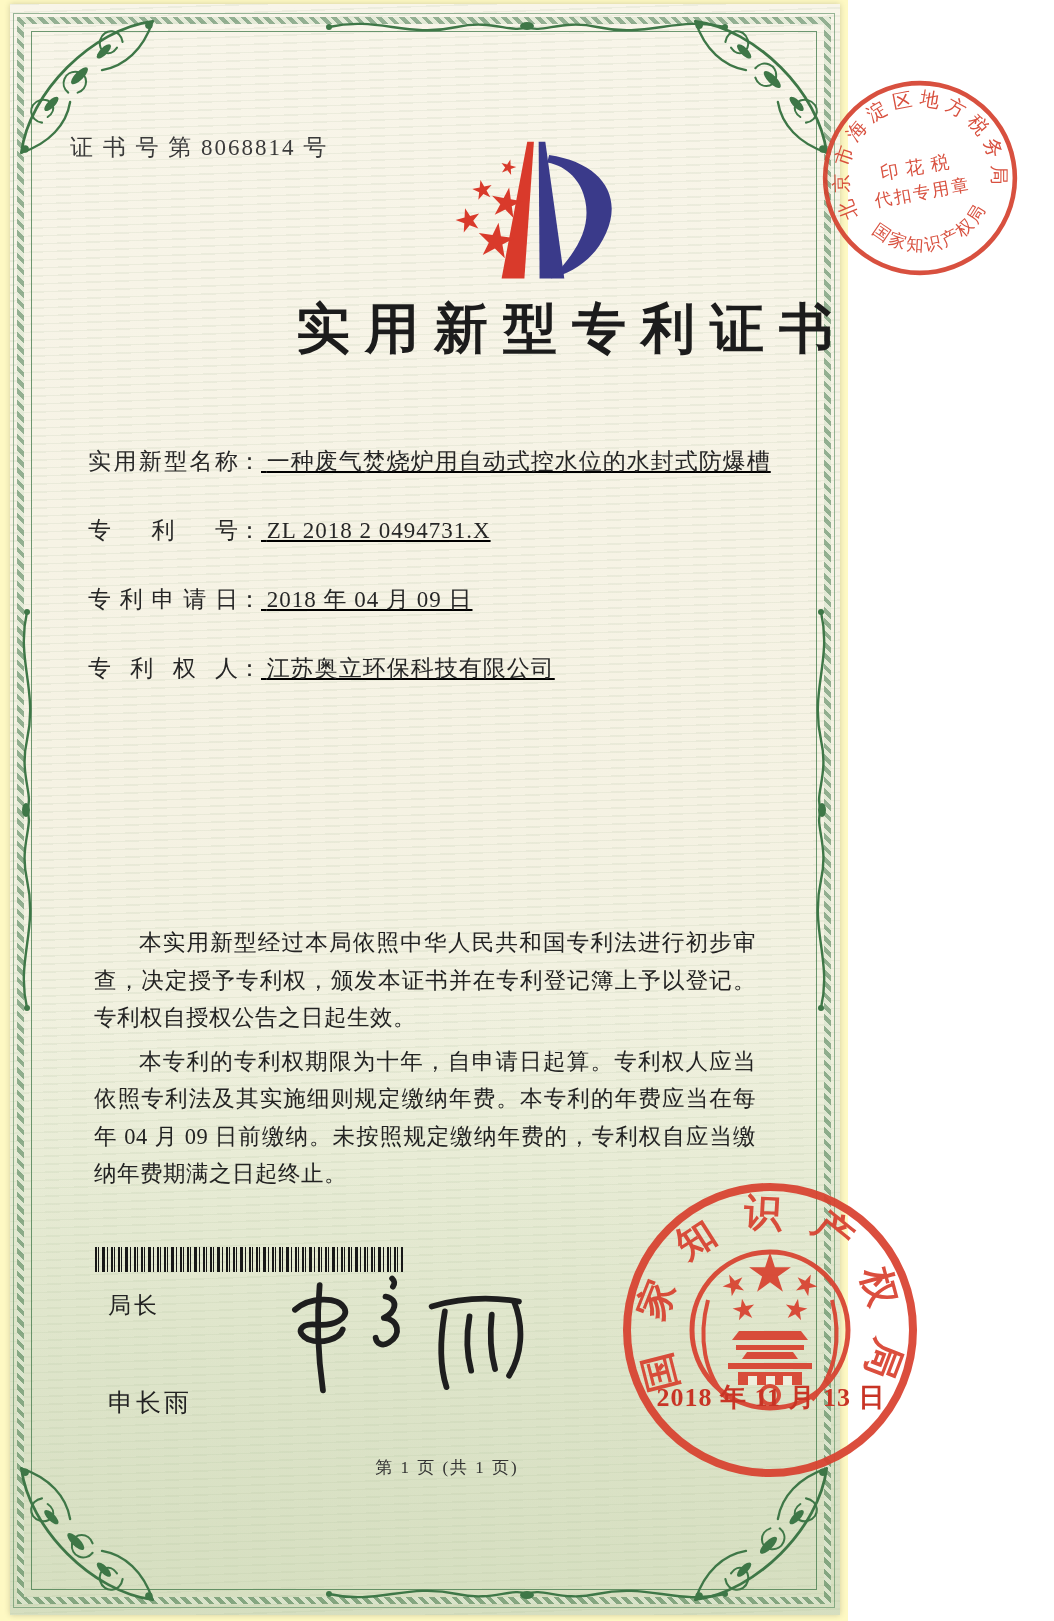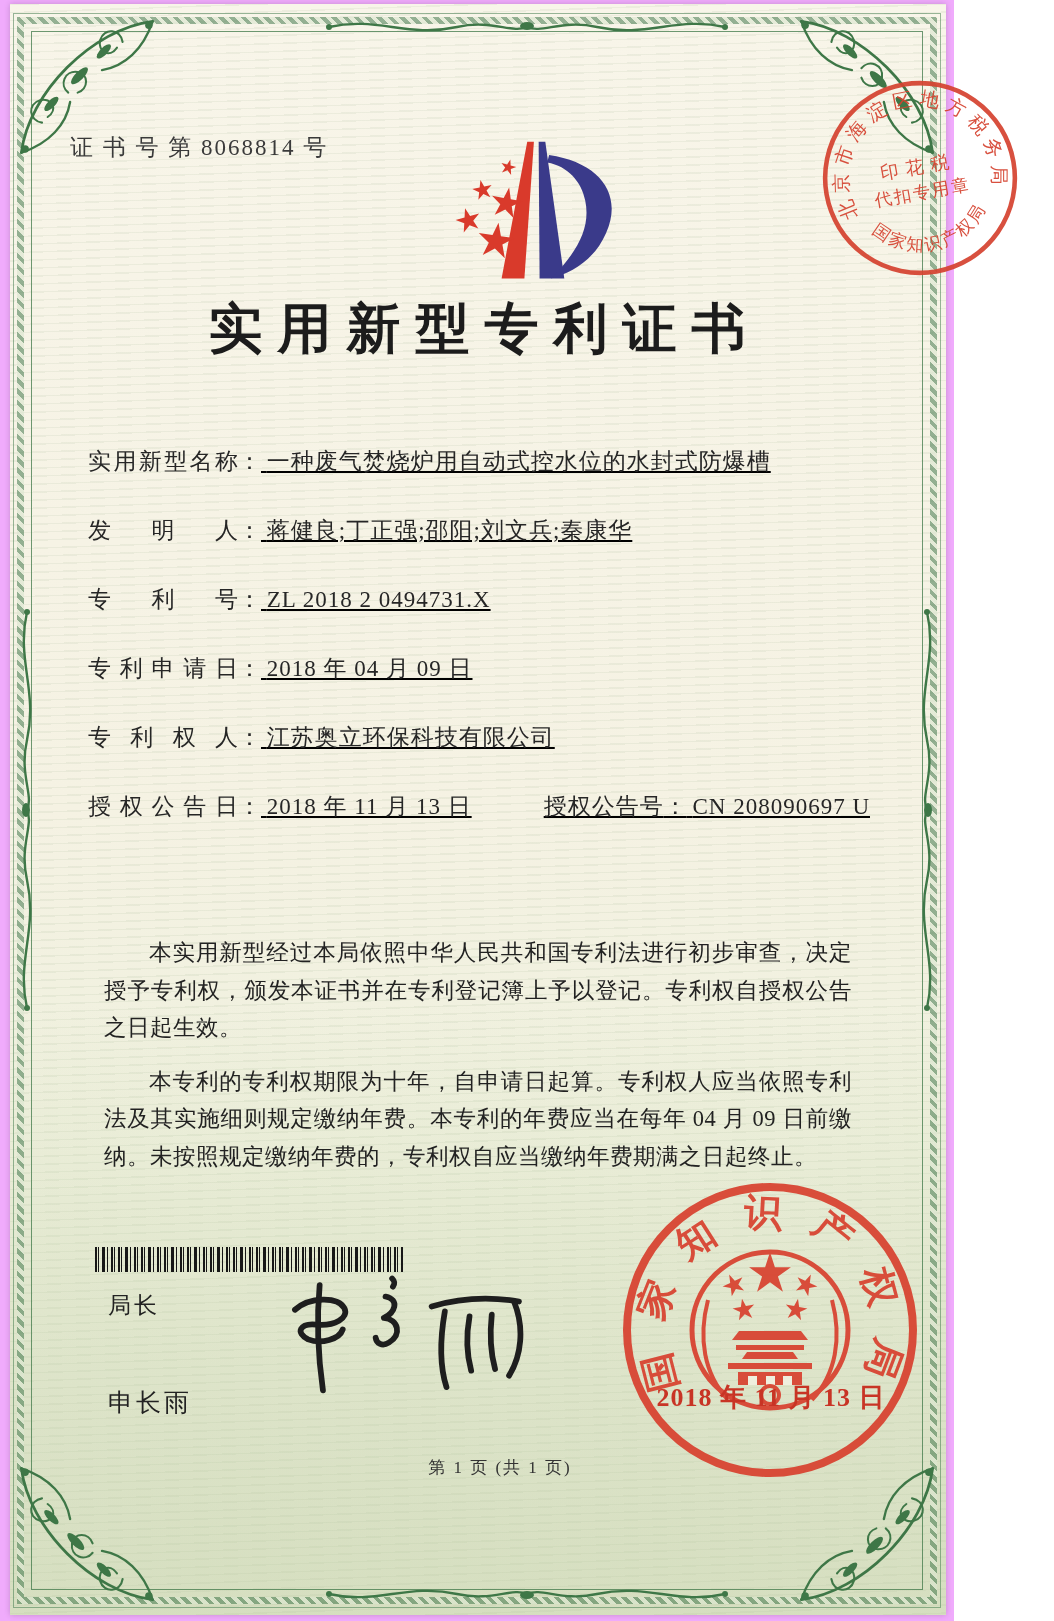--- a/index.html
+++ b/index.html
@@ -1,21 +1,21 @@
 <!DOCTYPE html>
 <html><head>
 <meta charset="utf-8">
 <style>
   html,body{margin:0;padding:0;}
   body{
     width:1054px;height:1621px;overflow:hidden;
     background:#ffffff;
     font-family:"Liberation Serif","DejaVu Serif",serif;
   }
-  .page{position:relative;width:954px;height:1621px;background:#f0abfc;}
+  .page{position:relative;width:848px;height:1621px;background:#fef9c3;}
   .paper{
     position:absolute;inset:4px 8px 6px 10px;
     background:linear-gradient(180deg,#f8f5e9 0%,#f5f2e3 50%,#eef0dd 72%,#e7ebd6 88%,#e4e9d2 100%);
     box-shadow:0 0 6px rgba(0,0,0,.18);
   }
   
   .paper::before{
     content:"";position:absolute;inset:0;pointer-events:none;
     background:repeating-linear-gradient(178deg,rgba(130,158,118,.10) 0 1.5px,rgba(255,255,255,0) 1.5px 8px);
   }
@@ -42,34 +42,34 @@
   .edge-orn.left{left:-183px;top:795px;transform:rotate(270deg);}
   .edge-orn.right{right:-183px;top:795px;transform:rotate(90deg);}
 
   .cert-no{
     position:absolute;left:70px;top:132px;
     font-size:23px;color:#3a3a3a;letter-spacing:2px;
   }
   .tax-stamp{position:absolute;left:818px;top:76px;width:204px;height:204px;transform:rotate(-10deg);opacity:.92;}
   .logo{position:absolute;left:415px;top:136px;width:234px;height:152px;}
   .title{
-    position:absolute;left:0;right:0;top:293px;text-align:center;
+    position:absolute;left:0;right:0;top:293px;text-align:right;
     font-size:54px;font-weight:700;color:#1c1c1c;letter-spacing:15px;text-indent:15px;
   }
   .fields{position:absolute;left:88px;top:446px;right:84px;text-decoration:underline;}
   .f-row{margin-bottom:37px;font-size:23px;color:#262626;line-height:32px;white-space:nowrap;}
   .f-label{display:inline-block;width:150px;text-align:justify;text-align-last:justify;vertical-align:bottom;}
   .f-colon{display:inline-block;}
   .f-value{letter-spacing:1px;}
   .f-row-split{display:flex;justify-content:space-between;}
   .g-label{letter-spacing:1px;}
 
   .paragraphs{position:absolute;left:88px;right:86px;top:918px;}
   .paragraphs p{
-    margin:16px;padding:0;font-size:22.5px;line-height:37.5px;color:#222;
+    margin:6px;padding:0;font-size:22.5px;line-height:37.5px;color:#222;
     text-indent:2em;text-align:justify;letter-spacing:.5px;
   }
   .barcode{
     position:absolute;left:95px;top:1247px;width:308px;height:25px;
     background:repeating-linear-gradient(90deg,
       #171717 0 2px,transparent 2px 3px,
       #171717 3px 4px,transparent 4px 7px,
       #171717 7px 10px,transparent 10px 12px,
       #171717 12px 13px,transparent 13px 16px,
       #171717 16px 18px,transparent 18px 19px,
@@ -182,44 +182,30 @@
   </svg>
 
   <div class="title">实用新型专利证书</div>
 
   <div class="fields">
     <div class="f-row">
       <span class="f-label">实用新型名称</span><span class="f-colon">：</span>
       <span class="f-value">一种废气焚烧炉用自动式控水位的水封式防爆槽</span>
     </div>
     <div class="f-row">
-      <span class="f-label">发明人</span><span class="f-colon">：</span>
-      <span class="f-value">蒋健良;丁正强;邵阳;刘文兵;秦康华</span>
-    </div>
-    <div class="f-row">
       <span class="f-label">专利号</span><span class="f-colon">：</span>
       <span class="f-value">ZL 2018 2 0494731.X</span>
     </div>
     <div class="f-row">
       <span class="f-label">专利申请日</span><span class="f-colon">：</span>
       <span class="f-value">2018 年 04 月 09 日</span>
     </div>
     <div class="f-row">
       <span class="f-label">专利权人</span><span class="f-colon">：</span>
       <span class="f-value">江苏奥立环保科技有限公司</span>
-    </div>
-    <div class="f-row f-row-split">
-      <span>
-        <span class="f-label">授权公告日</span><span class="f-colon">：</span>
-        <span class="f-value">2018 年 11 月 13 日</span>
-      </span>
-      <span>
-        <span class="g-label">授权公告号</span><span>：</span>
-        <span class="f-value">CN 208090697 U</span>
-      </span>
     </div>
   </div>
 
   <div class="paragraphs">
     <p>本实用新型经过本局依照中华人民共和国专利法进行初步审查，决定授予专利权，颁发本证书并在专利登记簿上予以登记。专利权自授权公告之日起生效。</p>
     <p>本专利的专利权期限为十年，自申请日起算。专利权人应当依照专利法及其实施细则规定缴纳年费。本专利的年费应当在每年 04 月 09 日前缴纳。未按照规定缴纳年费的，专利权自应当缴纳年费期满之日起终止。</p>
   </div>
 
   <div class="barcode"></div>
 

